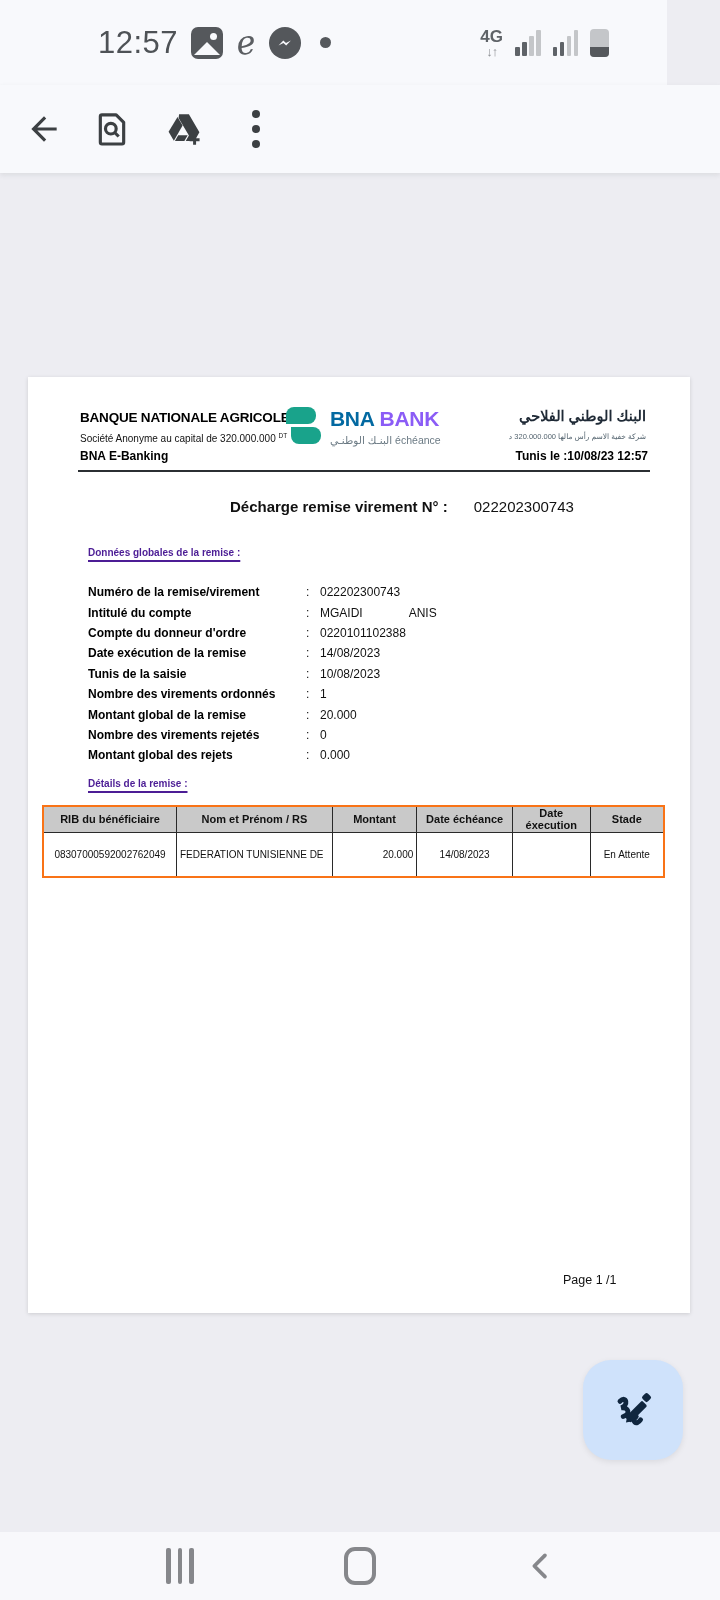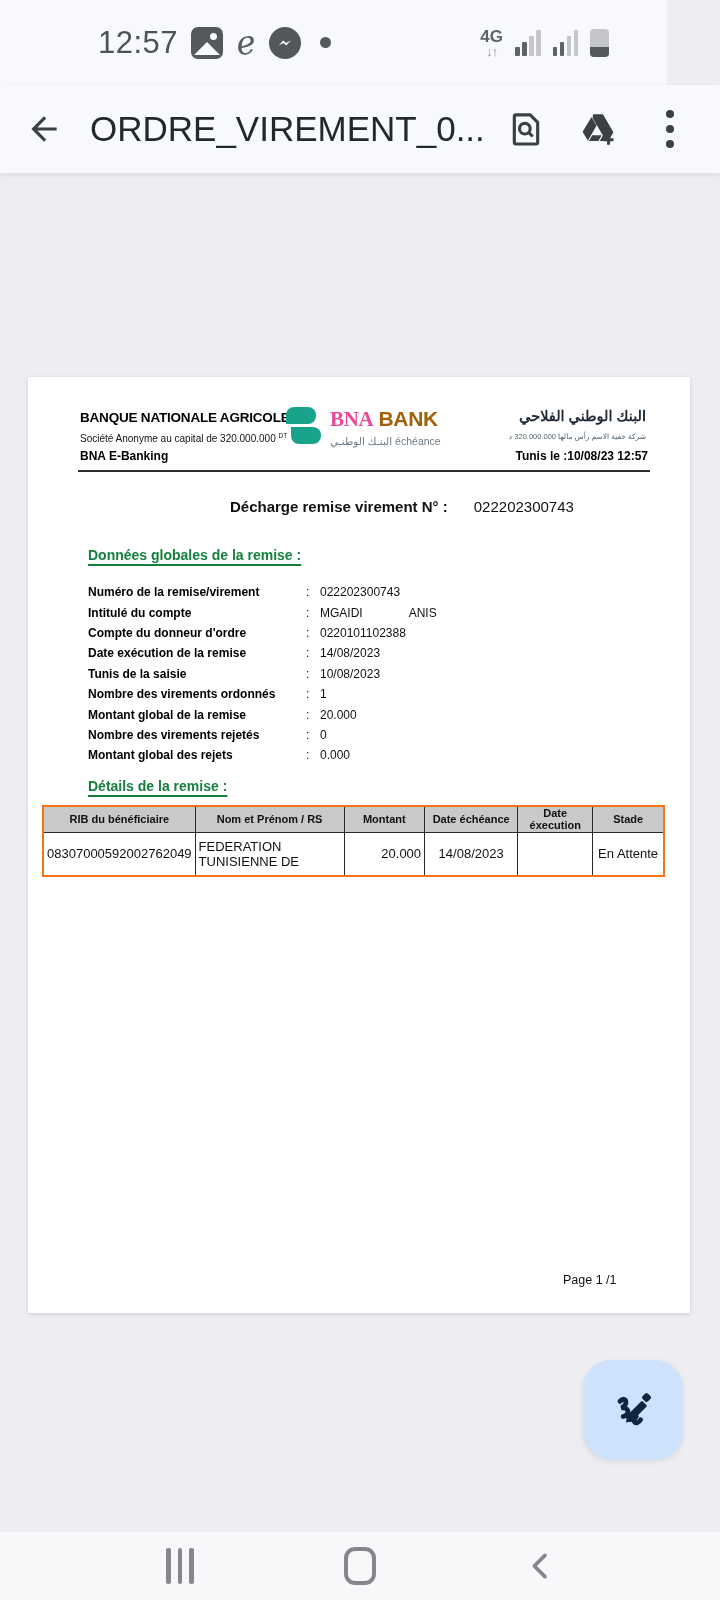--- a/index.html
+++ b/index.html
@@ -49,47 +49,47 @@
   .dh-left { position:absolute; left:52px; top:3px; }
   .dh-name { font-size:13.5px; font-weight:bold; letter-spacing:-.2px; color:#000; }
   .dh-sub { font-size:10px; margin-top:7px; color:#111; }
   .dh-sub sup { font-size:6.5px; }
   .dh-center { position:absolute; left:258px; top:0; display:flex; gap:9px; }
   .logo-mark { width:35px; height:38px; position:relative; }
   .logo-mark .b1,.logo-mark .b2 { position:absolute; width:30px; height:17px; background:#19a38b; }
   .logo-mark .b1 { top:0; left:0; border-radius:8px 8px 8px 0; }
   .logo-mark .b2 { bottom:1px; right:0; border-radius:0 8px 8px 8px; }
   .logo-text .row1 { font-size:21px; font-weight:bold; letter-spacing:-.3px; }
-  .logo-text .bna { color:#ec4899;font-family:Liberation Serif, serif; } .logo-text .bank { color:#a16207; margin-left:5px; }
+  .logo-text .bna { color:#0369a1; } .logo-text .bank { color:#8b5cf6; margin-left:5px; }
   .logo-text .ar { font-size:10.5px; color:#6b7a84; margin-top:3px; text-align:center; }
   .dh-right { position:absolute; right:44px; top:1px; text-align:right; }
   .dh-ar-name { font-size:14.5px; font-weight:bold; color:#1f2a36; }
   .dh-ar-sub { font-size:7.5px; color:#54646f; margin-top:8px; }
 
   .meta-row { position:absolute; top:72px; left:50px; right:40px; display:flex; justify-content:space-between;
     border-bottom:2px solid #2b2f33; padding:0 2px 7px 2px; }
   .meta-row span { font-size:12px; font-weight:bold; color:#000; }
 
   .doc-title { position:absolute; top:121px; left:0; width:100%; font-size:15px; }
   .doc-title .lab { font-weight:bold; margin-left:202px; }
   .doc-title .val { margin-left:26px; }
 
-  .sec-head { position:absolute; left:60px; font-size:14px; font-weight:bold; color:#15803d;
+  .sec-head { position:absolute; left:60px; font-size:10px; font-weight:bold; color:#4c1d95;
     text-decoration:underline; text-underline-offset:4px; text-decoration-thickness:1.5px; }
   .sec1 { top:170px; } .sec2 { top:401px; }
 
   .fields { position:absolute; top:205px; left:60px; }
   .frow { display:grid; grid-template-columns:218px 14px auto; height:20.4px; align-items:center; font-size:12px; }
   .frow .fl { font-weight:bold; color:#000; }
   .frow .fv { white-space:pre; }
 
   .dtable { position:absolute; top:428px; left:14px; width:623px; border-collapse:collapse; }
   .dtable th, .dtable td { border:1px solid #2a2a2a; }
   .dtable th { background:#c9c9c9; font-size:11px; font-weight:bold; height:26px; text-align:center; }
-  .dtable td { font-size:13px; height:19px; text-align:center; padding:6px 3px; }
+  .dtable td { font-size:10px; height:19px; text-align:center; padding:16px 3px; }
   .dtable { border:2px solid #f97316; }
   .dtable td.l { text-align:left; } .dtable td.r { text-align:right; }
   .c1{width:21.5%;} .c2{width:25.1%;} .c3{width:13.6%;} .c4{width:15.4%;} .c5{width:12.5%;} .c6{width:11.9%;}
 
   .page-num { position:absolute; top:896px; left:535px; font-size:12.5px; color:#111; }
 
   
   .fab { position:absolute; left:583px; top:1360px; width:100px; height:100px; border-radius:28px;
     background:#cfe2fb; border:none; display:flex; align-items:center; justify-content:center;
     box-shadow:0 2px 6px rgba(0,0,0,.08); cursor:pointer; }
@@ -143,21 +143,20 @@
       </span>
   </div>
 </div>
 
 <div class="app-bar">
   <button class="ab-back">
     <svg width="38" height="38" viewBox="0 0 24 24">
         <path d="M20 11H7.8l5.6-5.6L12 4l-8 8 8 8 1.4-1.4L7.8 13H20v-2z" fill="#3c4043"></path>
       </svg>
   </button>
-  <div class="ab-title">ORDRE_VIREMENT_0...</div>
   <div class="ab-actions">
     <button class="ab-btn">
       <svg width="40" height="40" viewBox="0 0 24 24" fill="none" stroke="#3c4043" stroke-width="1.9">
         <path d="M6 3.5h8.5L19 8v12a1 1 0 0 1-1 1H6a1 1 0 0 1-1-1V4.5a1 1 0 0 1 1-1z" stroke-linejoin="round"></path>
         <circle cx="11.3" cy="11.8" r="3.2"></circle>
           <path d="M13.6 14.1l2.4 2.4"></path>
       </svg>
     </button>
     <button class="ab-btn">
       <svg width="42" height="42" viewBox="0 0 24 24" fill="#3c4043">

